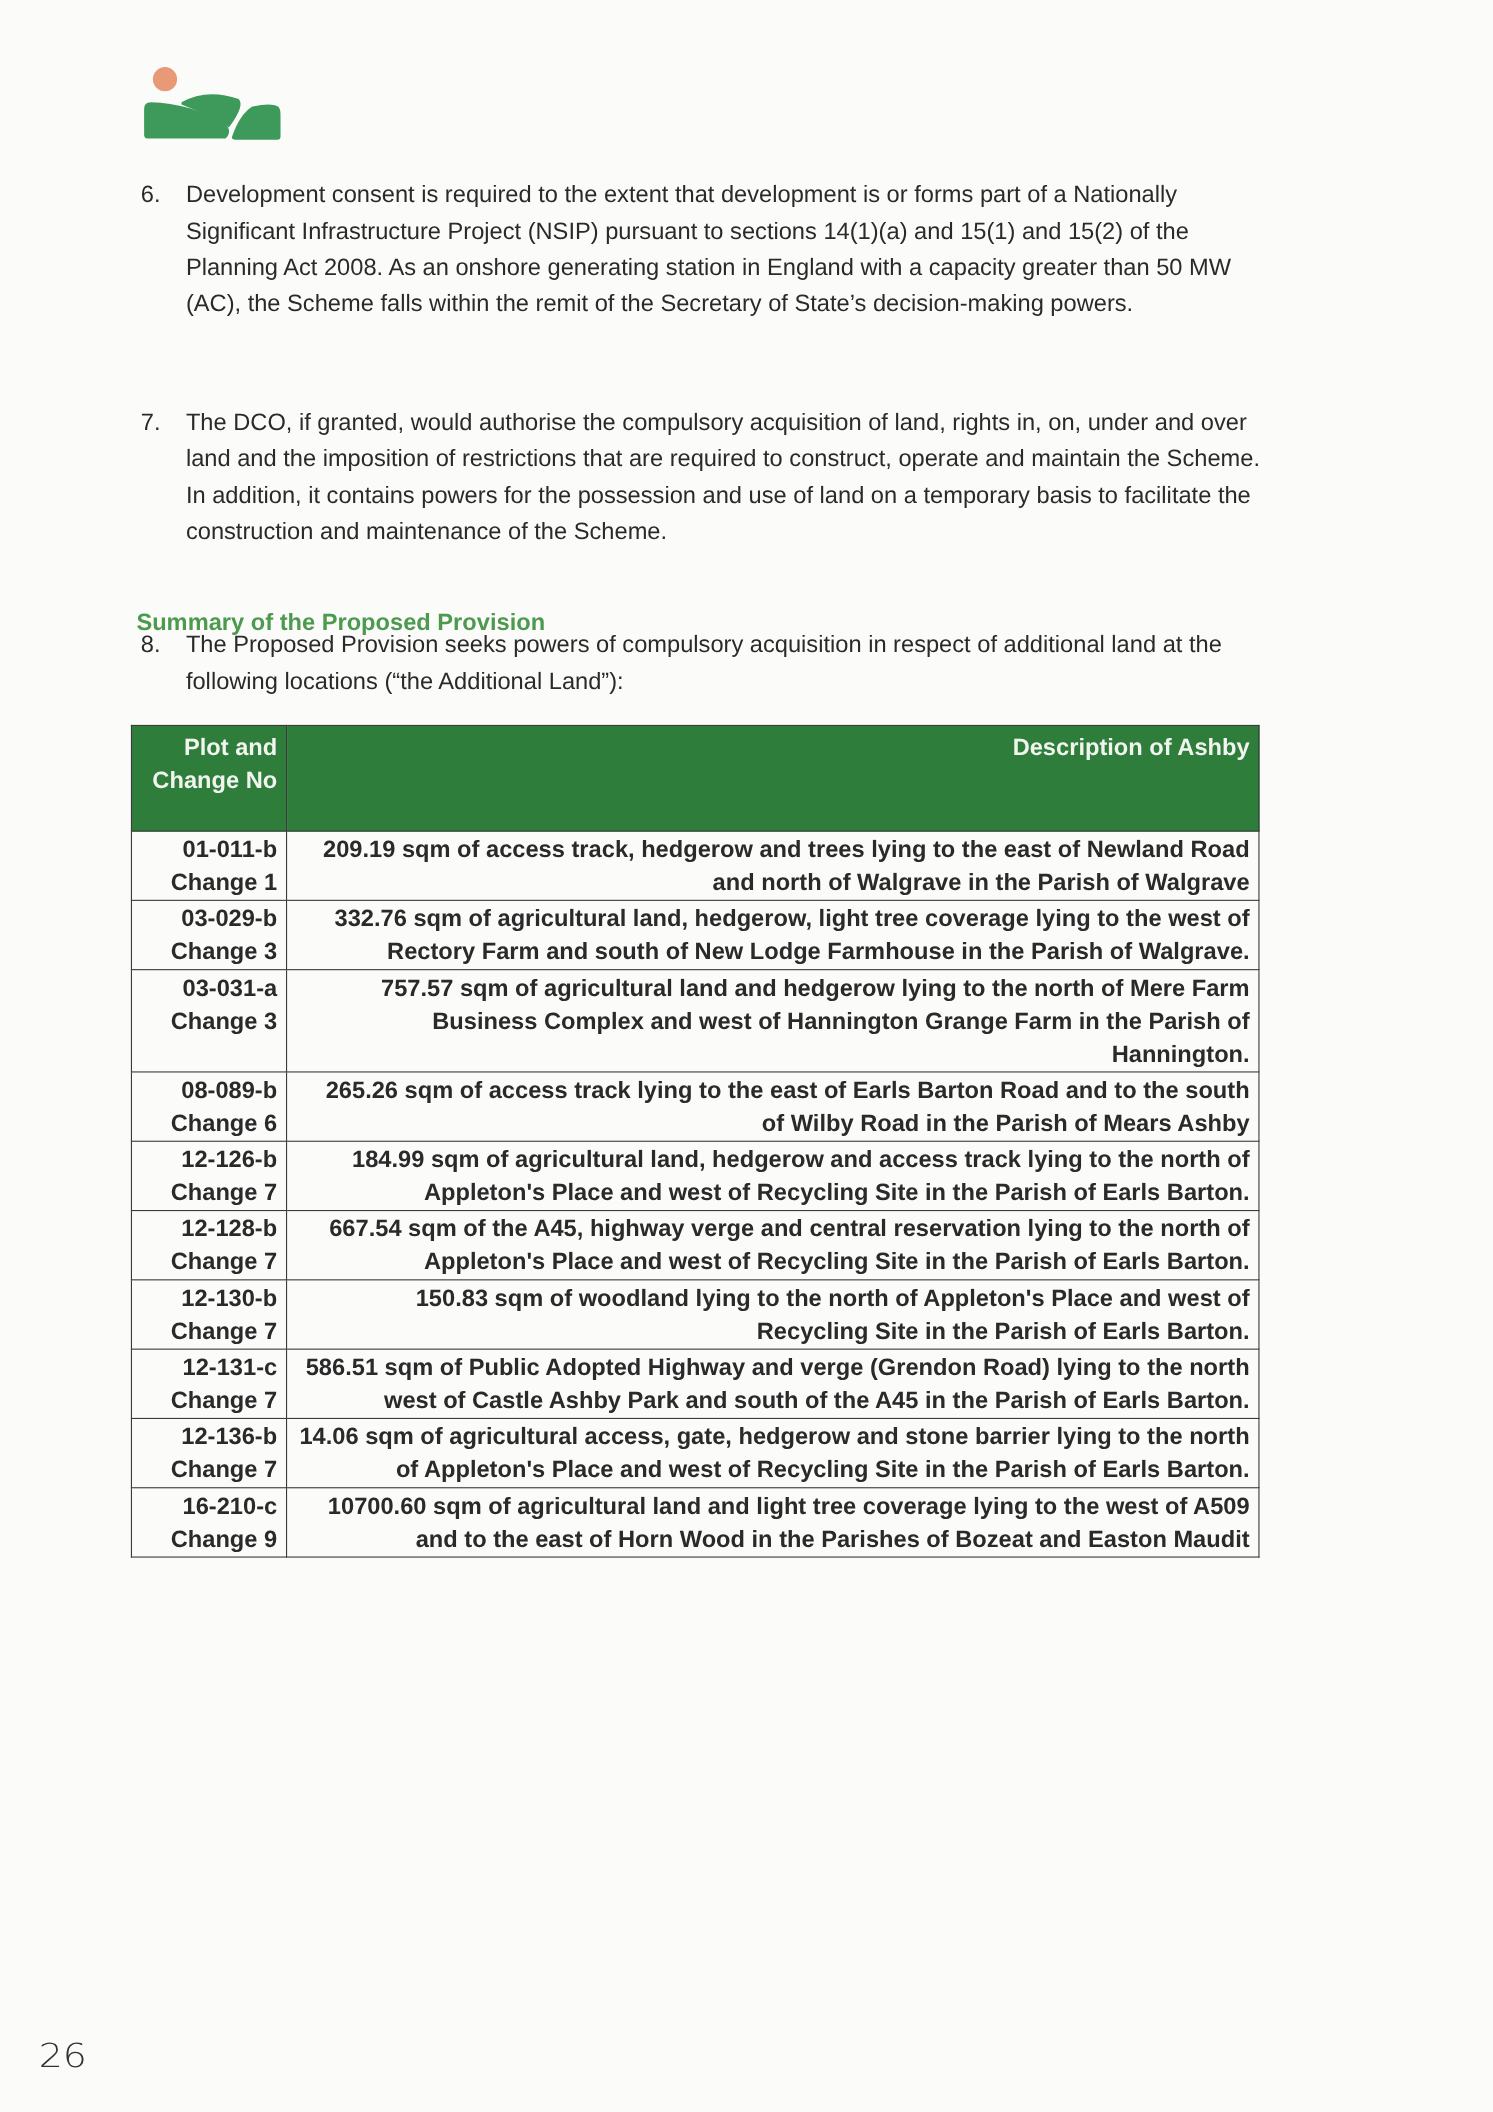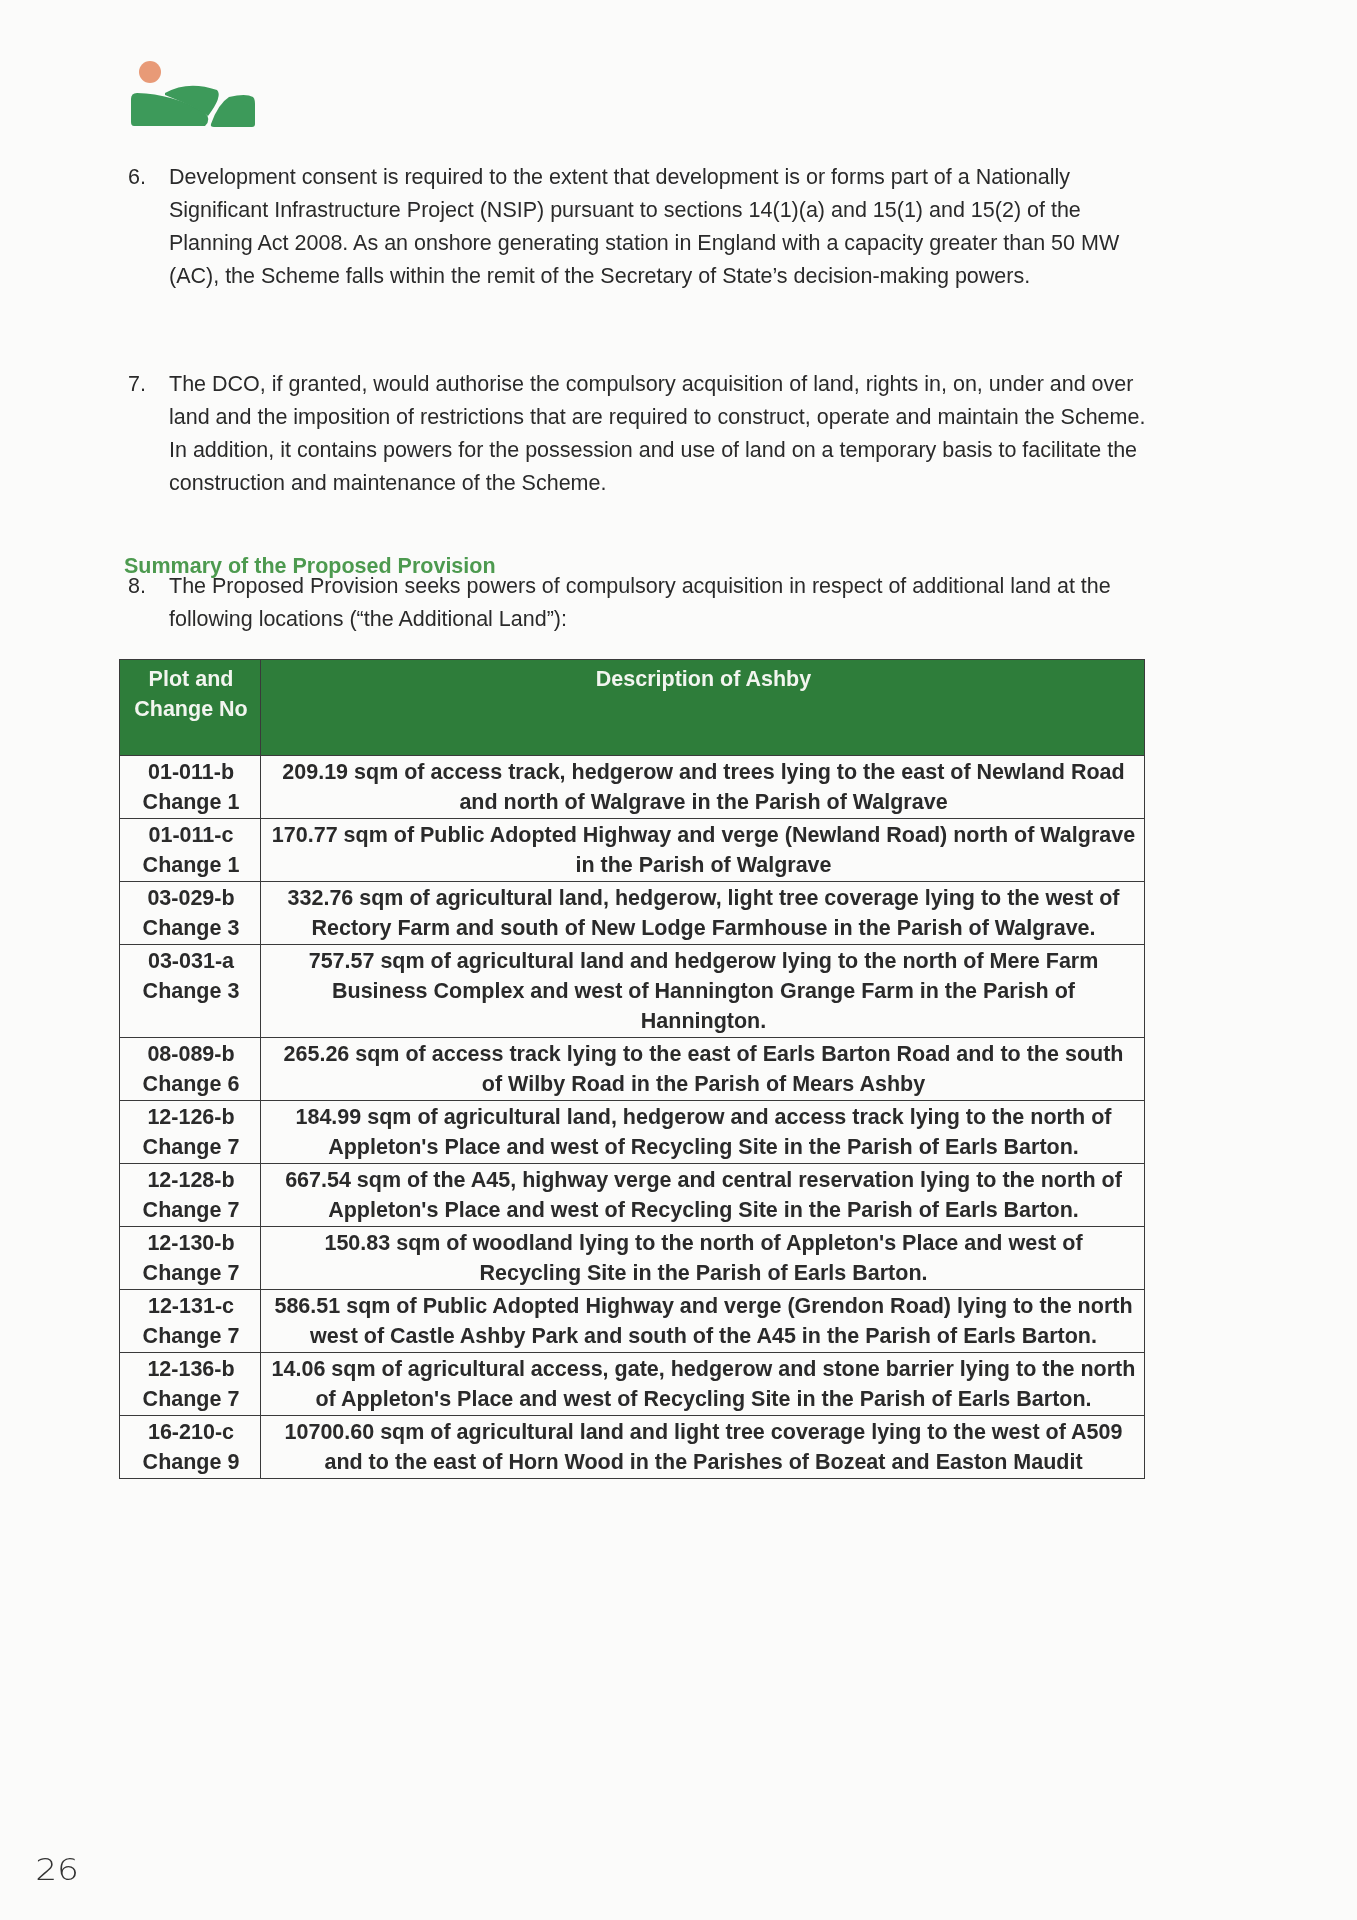--- a/index.html
+++ b/index.html
@@ -37,21 +37,21 @@
       position: absolute;
       left: 119px; top: 659px;
       width: 1026px;
       border-collapse: collapse;
       font-size: 21.5px;
       line-height: 30px;
     }
     table.land th, table.land td {
       border: 1.5px solid #3a3a3a;
       vertical-align: top;
-      text-align: center;
+      text-align: right;
       padding: 1px 8px 1px 10px;
     }
     table.land th {
       background: #2e7d3a;
       color: #f2f5ef;
       font-weight: bold;
       height: 90px;
       padding-top: 4px;
     }
     table.land th.c1, table.land td.c1 { width: 122px; padding-left: 10px; }
@@ -100,27 +100,20 @@
       <th>Description of Ashby</th>
     </tr>
   </thead>
   <tbody>
     <tr>
       <td class="c1">
           <div>01-011-b</div>
           <div>Change 1</div>
         </td>
       <td>209.19 sqm of access track, hedgerow and trees lying to the east of Newland Road and north of Walgrave in the Parish of Walgrave</td>
-    </tr>
-    <tr>
-      <td class="c1">
-          <div>01-011-c</div>
-          <div>Change 1</div>
-        </td>
-      <td>170.77 sqm of Public Adopted Highway and verge (Newland Road) north of Walgrave in the Parish of Walgrave</td>
     </tr>
     <tr>
       <td class="c1">
           <div>03-029-b</div>
           <div>Change 3</div>
         </td>
       <td>332.76 sqm of agricultural land, hedgerow, light tree coverage lying to the west of Rectory Farm and south of New Lodge Farmhouse in the Parish of Walgrave.</td>
     </tr>
     <tr>
       <td class="c1">

